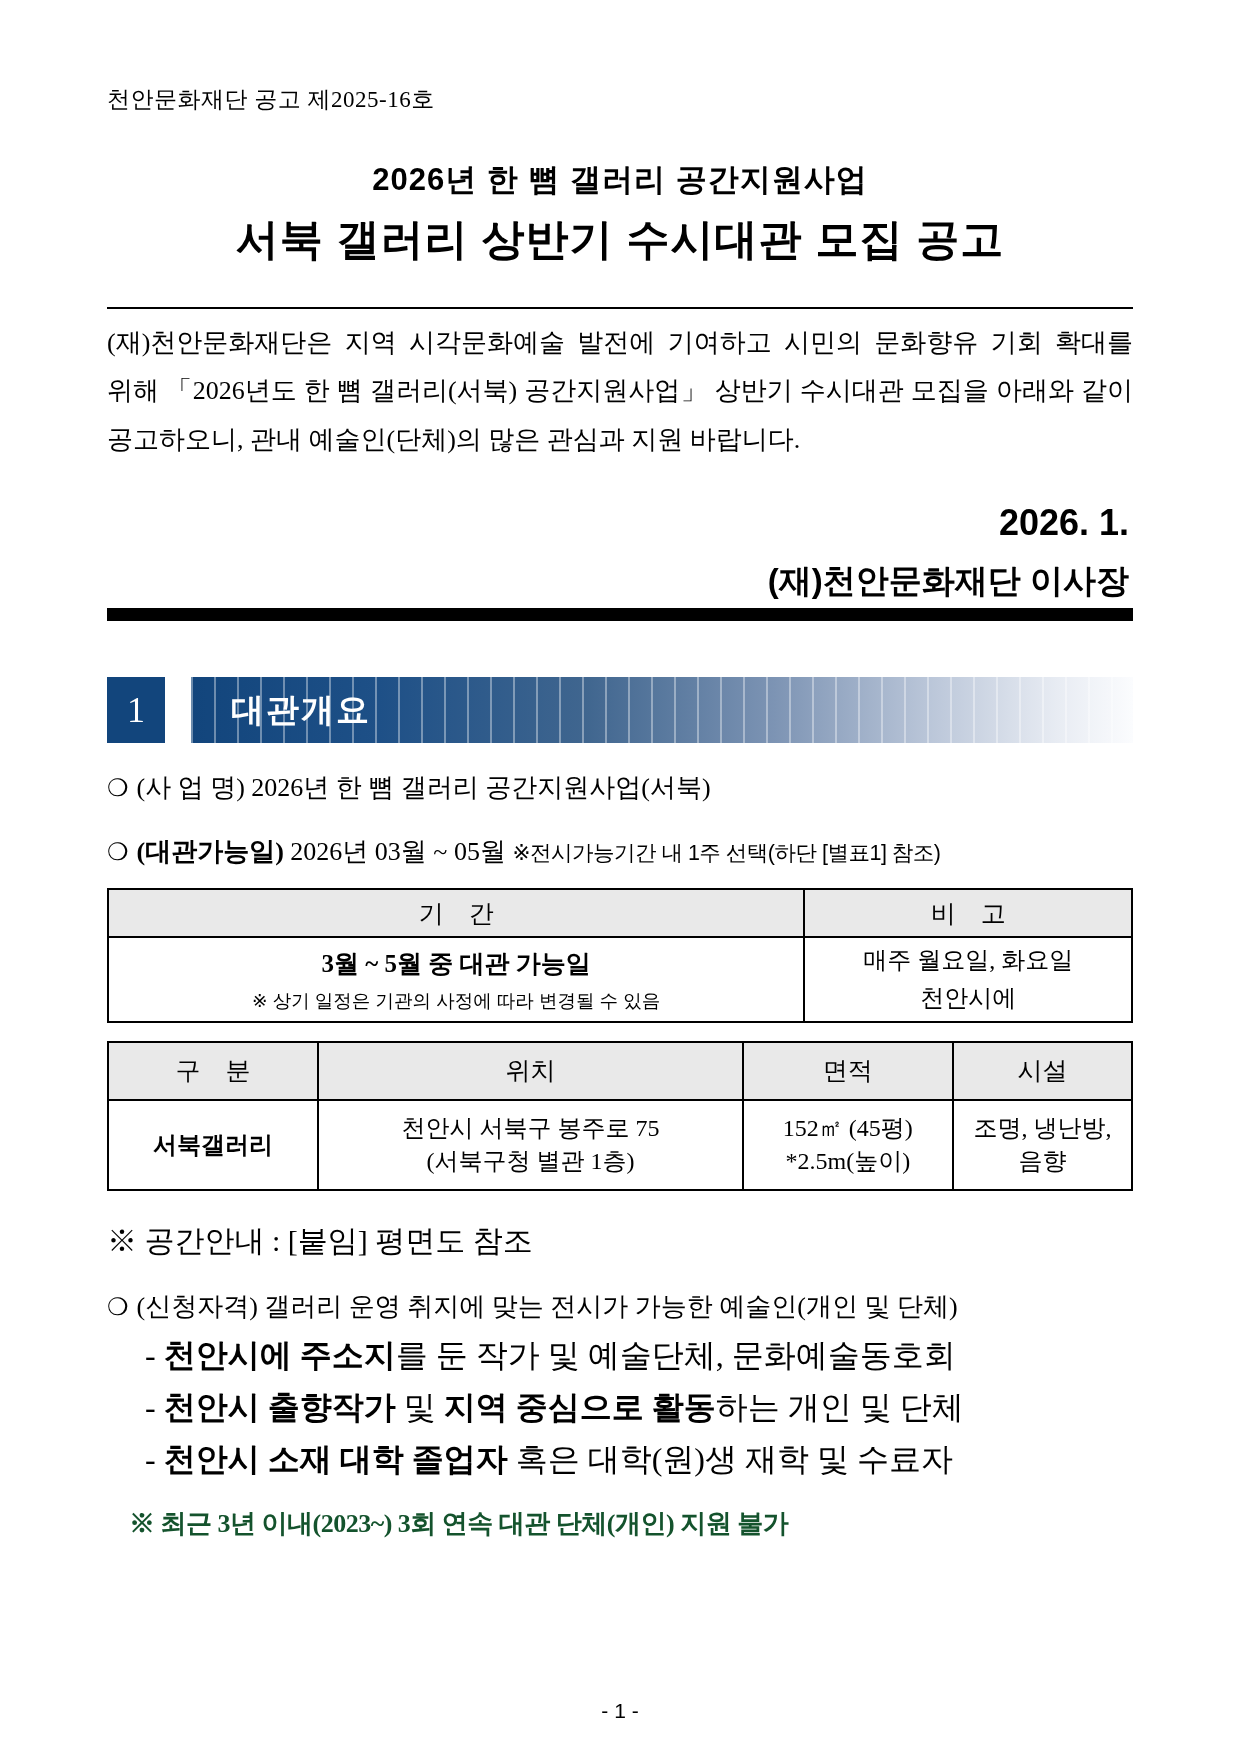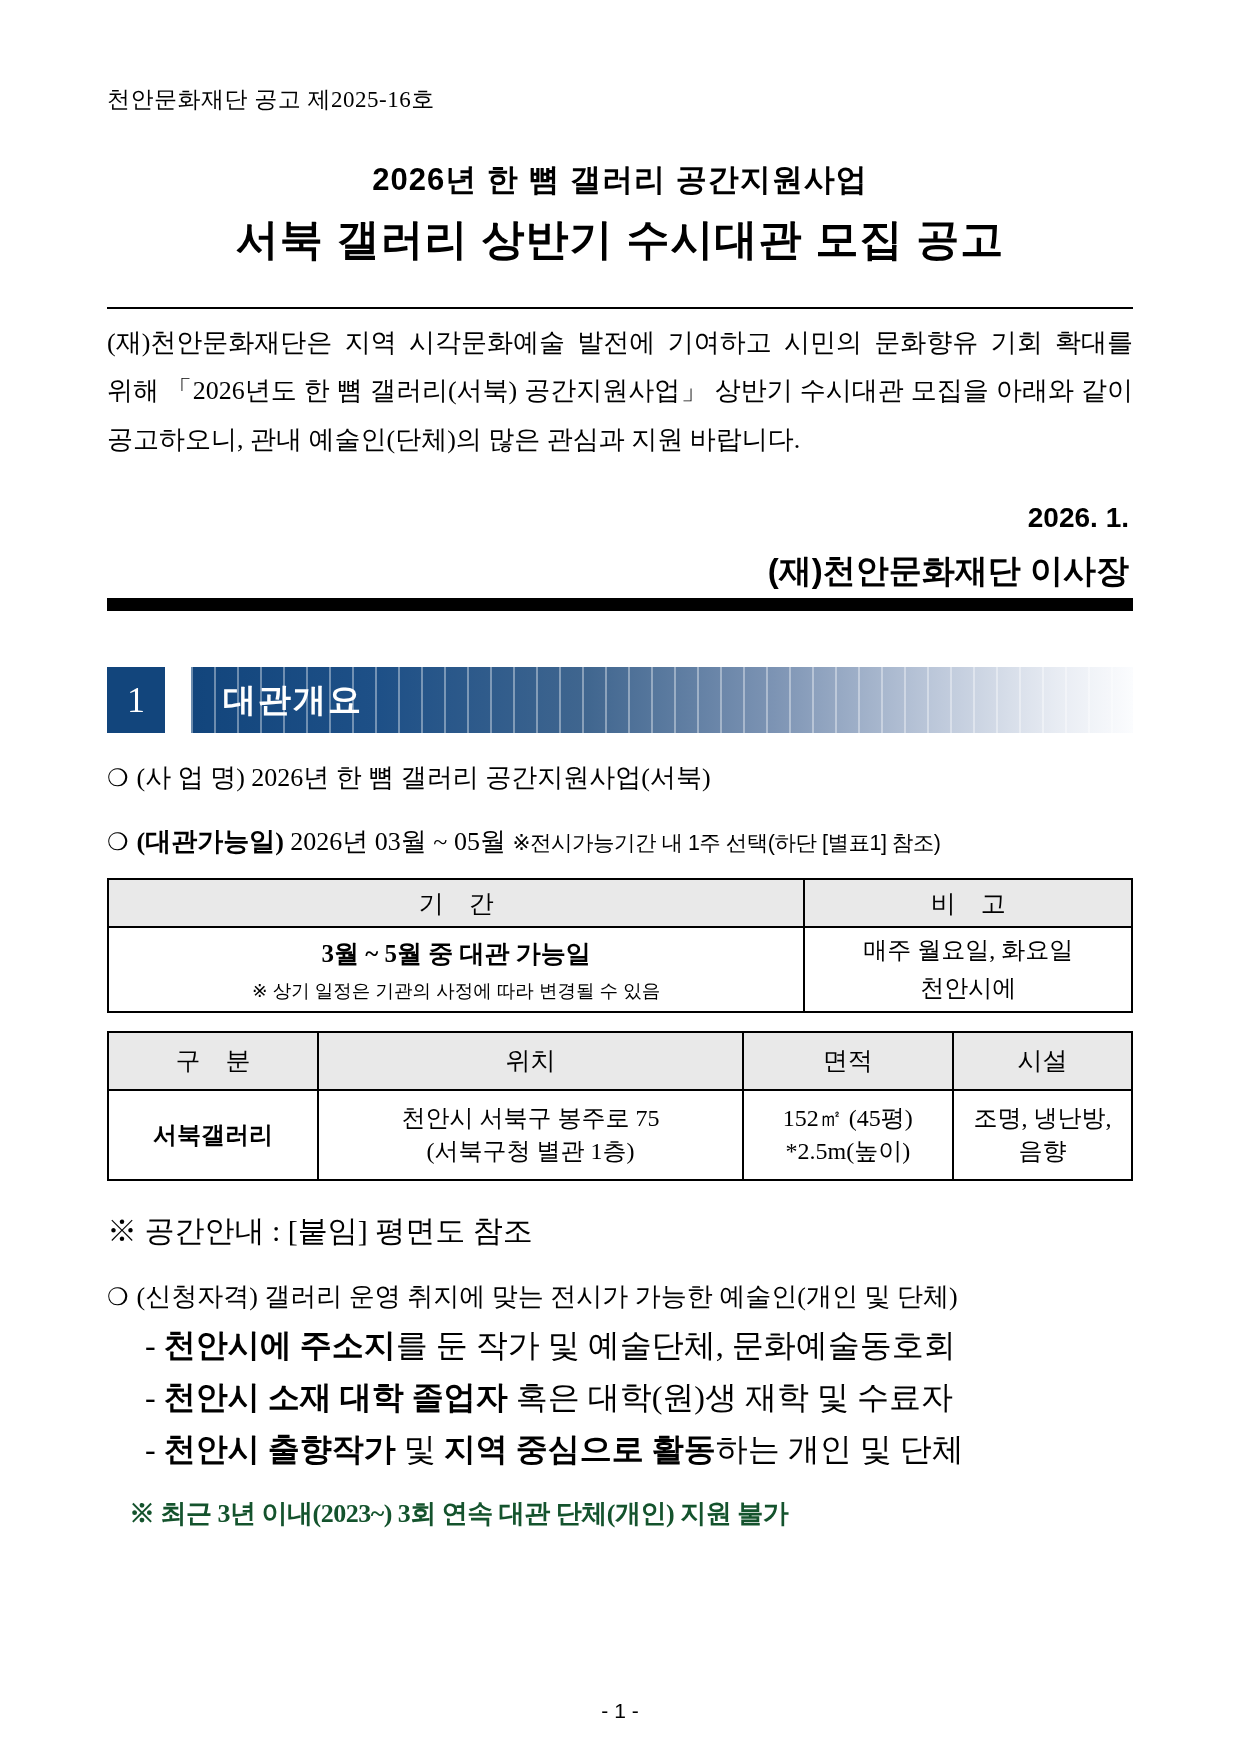--- a/index.html
+++ b/index.html
@@ -32,38 +32,38 @@
     text-align: justify;
     word-break: keep-all;
   }
   .sign-block {
     margin-top: 38px;
     text-align: right;
     font-family: "Liberation Sans", "DejaVu Sans", sans-serif;
     font-weight: bold;
     padding-right: 4px;
   }
-  .sign-date { font-size: 28px; margin-top: 29px; }
+  .sign-date { font-size: 36px; margin-top: 29px; }
   .sign-name { font-size: 33px; margin-top: 15px; }
   .thick-bar { height: 13px; background: #000; margin-top: 4px; }
 
   .section-header { margin-top: 56px; display: flex; align-items: stretch; height: 66px; }
   .section-num {
     width: 58px; height: 66px;
     display: flex; align-items: center; justify-content: center;
     color: #fff; font-size: 36px;
     font-family: "Liberation Serif", serif;
   }
   .section-gap { width: 26px; }
   .section-bar {
     flex: 1;
     display: flex; align-items: center;
     color: #fff; font-weight: bold; font-size: 33px;
     font-family: "Liberation Sans", "DejaVu Sans", sans-serif;
-    padding-left: 32px;
+    padding-left: 40px;
     letter-spacing: 2px;
   }
 
   .bullet-line { font-size: 26px; margin-top: 26px; line-height: 1.45; word-break: keep-all; }
   .bullet-sym { font-size: 24px; margin-right: 8px; }
   .b { font-weight: bold; }
   .inline-note {
     font-family: "Liberation Sans", "DejaVu Sans", sans-serif;
     font-size: 21.5px;
     letter-spacing: -0.5px;
@@ -202,21 +202,21 @@
 
   <div class="space-note">※ 공간안내 : [붙임] 평면도 참조</div>
 
   <div class="bullet-line">
     <span class="bullet-sym">❍</span><span>(신청자격)</span>
     <span>갤러리 운영 취지에 맞는 전시가 가능한 예술인(개인 및 단체)</span>
   </div>
 
   <div class="sub-bullets">
     <div class="sub-bullet"><span>- </span><span class="b">천안시에 주소지</span><span>를 둔 작가 및 예술단체, 문화예술동호회</span><span class="b"></span><span></span></div>
+    <div class="sub-bullet"><span>- </span><span class="b">천안시 출향작가</span><span> 및 </span><span class="b">지역 중심으로 활동</span><span>하는 개인 및 단체</span></div>
     <div class="sub-bullet"><span>- </span><span class="b">천안시 소재 대학 졸업자</span><span> 혹은 대학(원)생 재학 및 수료자</span><span class="b"></span><span></span></div>
-    <div class="sub-bullet"><span>- </span><span class="b">천안시 출향작가</span><span> 및 </span><span class="b">지역 중심으로 활동</span><span>하는 개인 및 단체</span></div>
   </div>
 
   <div class="restriction" style="color:#14532d;">※ 최근 3년 이내(2023~) 3회 연속 대관 단체(개인) 지원 불가</div>
 
   <div class="page-footer">- 1 -</div>
 
 </div>
 
 </body></html>

